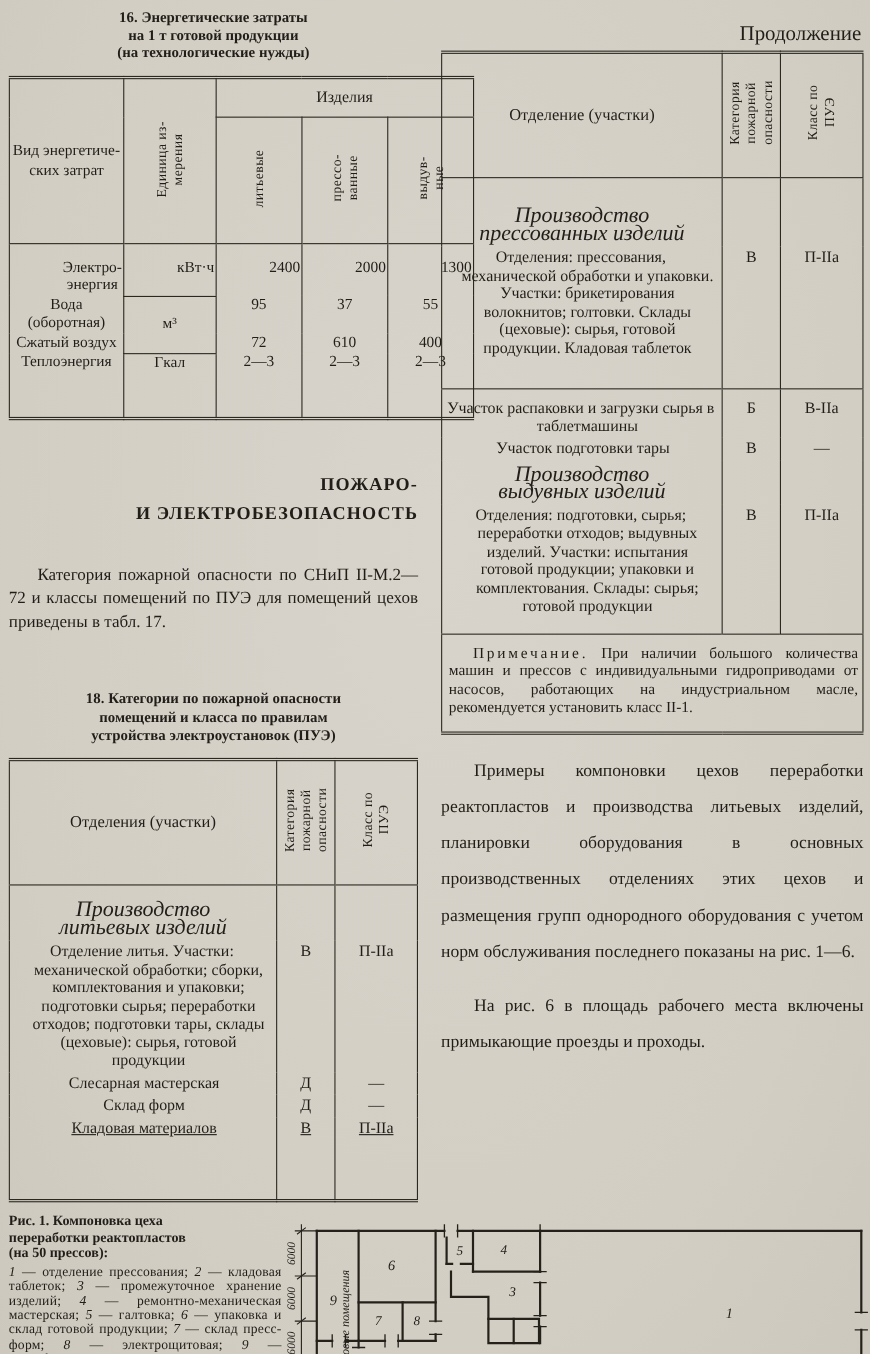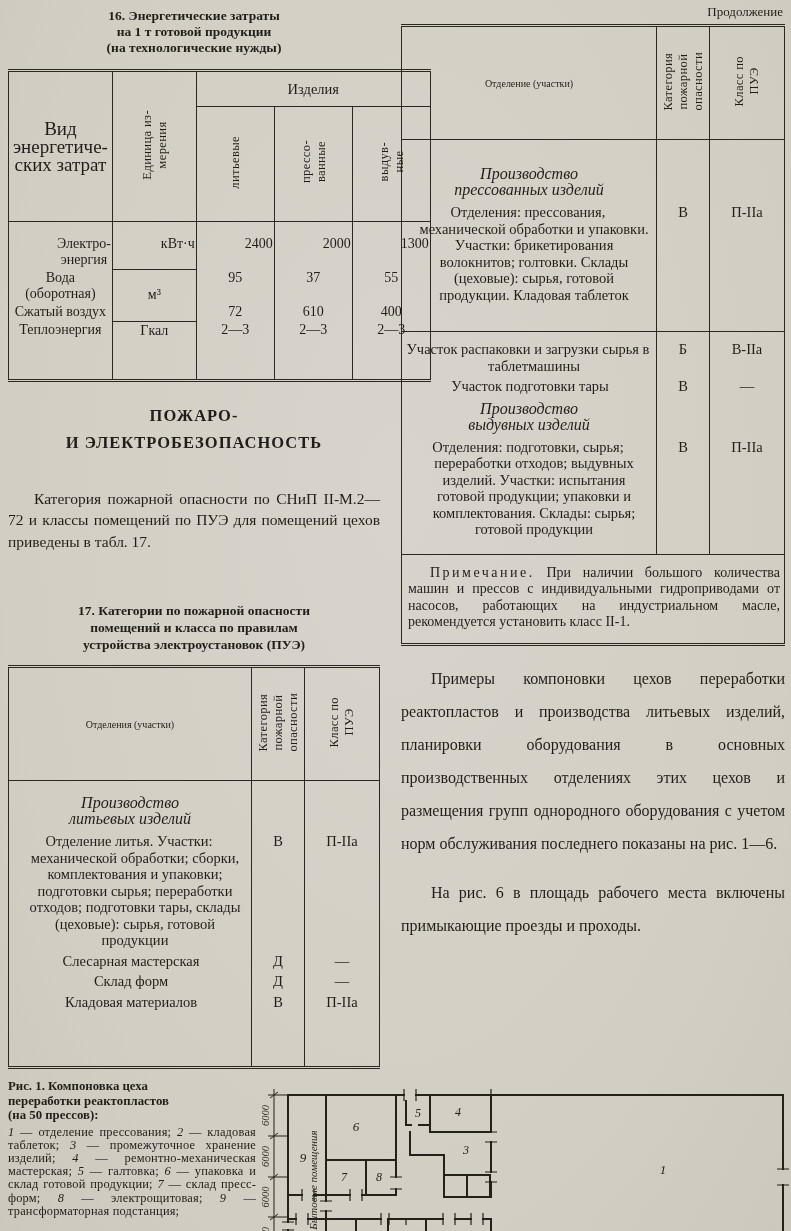--- a/index.html
+++ b/index.html
@@ -27,58 +27,58 @@
   .vline{border-left:1px solid #2b2822;}
   .hline{border-bottom:1px solid #2b2822;}
   .vert{writing-mode:vertical-rl;transform:rotate(180deg);white-space:pre-line;
         line-height:1.18;font-size:12.5px;letter-spacing:.4px;display:inline-block;}
 
   
   .t16-title{font-weight:700;font-size:13.5px;line-height:16px;text-align:center;margin:4px 0 13px 0;}
   .t16 td{vertical-align:top;text-align:center;font-size:13.5px;}
   .t16 .hdr1{height:32px;vertical-align:middle;font-size:14.5px;}
   .t16 .hdr2{height:112px;vertical-align:middle;}
-  .t16 .coltype{width:168px;vertical-align:middle;font-size:19px;line-height:18px;}
+  .t16 .coltype{width:168px;vertical-align:middle;font-size:14px;line-height:18px;}
   .t16 .colunit{width:70px;}
   .t16 .colprod{width:44px;}
   .t16 .hdr-bot{border-bottom:1.5px solid #2b2822;}
   .t16 tbody td{padding-top:1px;line-height:16px;font-size:14px;}
   .t16 .r1 td{padding-top:14px;padding-left:48px;}
   .t16 .unitline{border-bottom:1px solid #2b2822;}
   .t16 .last td{padding-bottom:40px;}
   .t16 .lbl{text-align:center;}
 
   
-  .fire-h{margin-top:20px;font-weight:700;font-size:16.5px;letter-spacing:1px;
-          text-align:center;line-height:27px;}
+  .fire-h{margin-top:44px;font-weight:700;font-size:16.5px;letter-spacing:1px;
+          text-align:right;line-height:27px;}
   .fire-p{margin-top:32px;font-size:15.5px;line-height:21.5px;text-align:justify;text-indent:26px;font-family:Liberation Serif, serif;}
 
   
   .t17-title{margin-top:50px;font-weight:700;font-size:13.5px;line-height:17px;text-align:center;}
   .t17{margin-top:12px;font-size:14.5px;}
   .t17 .hdr{height:110px;vertical-align:middle;text-align:center;}
-  .t17 .name-h{font-size:10px;}
+  .t17 .name-h{font-size:15px;}
   .t17 .hdr-bot{border-bottom:1.5px solid #2b2822;}
   .t17 td{vertical-align:top;}
   .t17 .name{padding:2px 6px 2px 16px;text-indent:-12px;line-height:16.5px;text-align:center;}
   .t17 .plain{text-indent:0;padding-left:8px;}
   .t17 .val{text-align:center;line-height:16.5px;padding-top:2px;}
-  .t17 .sec td{padding-top:14px;padding-bottom:4px;font-style:italic;text-align:center;line-height:16px;font-size:16px;}
-  .t17 .tail td{padding-bottom:56px;}
+  .t17 .sec td{padding-top:14px;padding-bottom:4px;font-style:italic;text-align:center;line-height:16px;font-size:20px;}
+  .t17 .tail td{padding-bottom:56px;text-decoration:underline;}
   .t17 .pre-rule td{padding-bottom:28px;}
   .t17 .pre-rule2 td{padding-bottom:16px;}
   .t17 .rule td{border-top:1px solid #2b2822;height:0;padding:0;}
   .t17 .post-rule td{padding-top:9px;}
   .t17 .note-cell{padding:10px 4px 12px 6px;font-size:14px;line-height:16.5px;text-align:justify;text-indent:22px;}
   .sp{letter-spacing:2.5px;}
   .catw{width:50px;}
   .clsw{width:72px;}
 
   
-  .cont{font-size:13px;text-align:right;margin:0 2px 4px 0;}
+  .cont{font-size:19px;text-align:right;margin:16px 2px 4px 0;}
   .ex-h{margin-top:42px;font-weight:700;font-size:16.5px;letter-spacing:1.5px;text-align:center;line-height:28px;}
   .ex-p{font-size:16px;line-height:33px;text-align:justify;text-indent:30px;}
   .ex-p2{margin-top:11px;}
 
   
   .fig-row{display:flex;margin-top:8px;}
   .fig-cap{width:248px;flex:none;padding-top:2px;}
   .fig-title{font-weight:700;font-size:12.8px;line-height:14.5px;text-align:left;}
   .fig-leg{margin-top:3px;font-size:12.4px;line-height:13.2px;text-align:justify;letter-spacing:.2px;}
   .fig-leg i{font-style:italic;}
@@ -146,21 +146,21 @@
             <td class="vline">2—3</td>
             <td class="vline">2—3</td>
           </tr>
         </tbody>
       </table>
 
       <div class="fire-h pre">ПОЖАРО-
 И ЭЛЕКТРОБЕЗОПАСНОСТЬ</div>
       <p class="fire-p">Категория пожарной опасности по СНиП II-М.2—72 и классы помещений по ПУЭ для помещений цехов приведены в табл. 17.</p>
 
-      <div class="t17-title pre">17. Категории по пожарной опасности
+      <div class="t17-title pre">18. Категории по пожарной опасности
 помещений и класса по правилам
 устройства электроустановок (ПУЭ)</div>
 
       <table class="doc-table t17">
         <thead>
           <tr>
             <td class="hdr name-h hdr-bot">Отделения (участки)</td>
             <td class="hdr vline hdr-bot catw"><span class="vert">Категория
 пожарной
 опасности</span></td>

